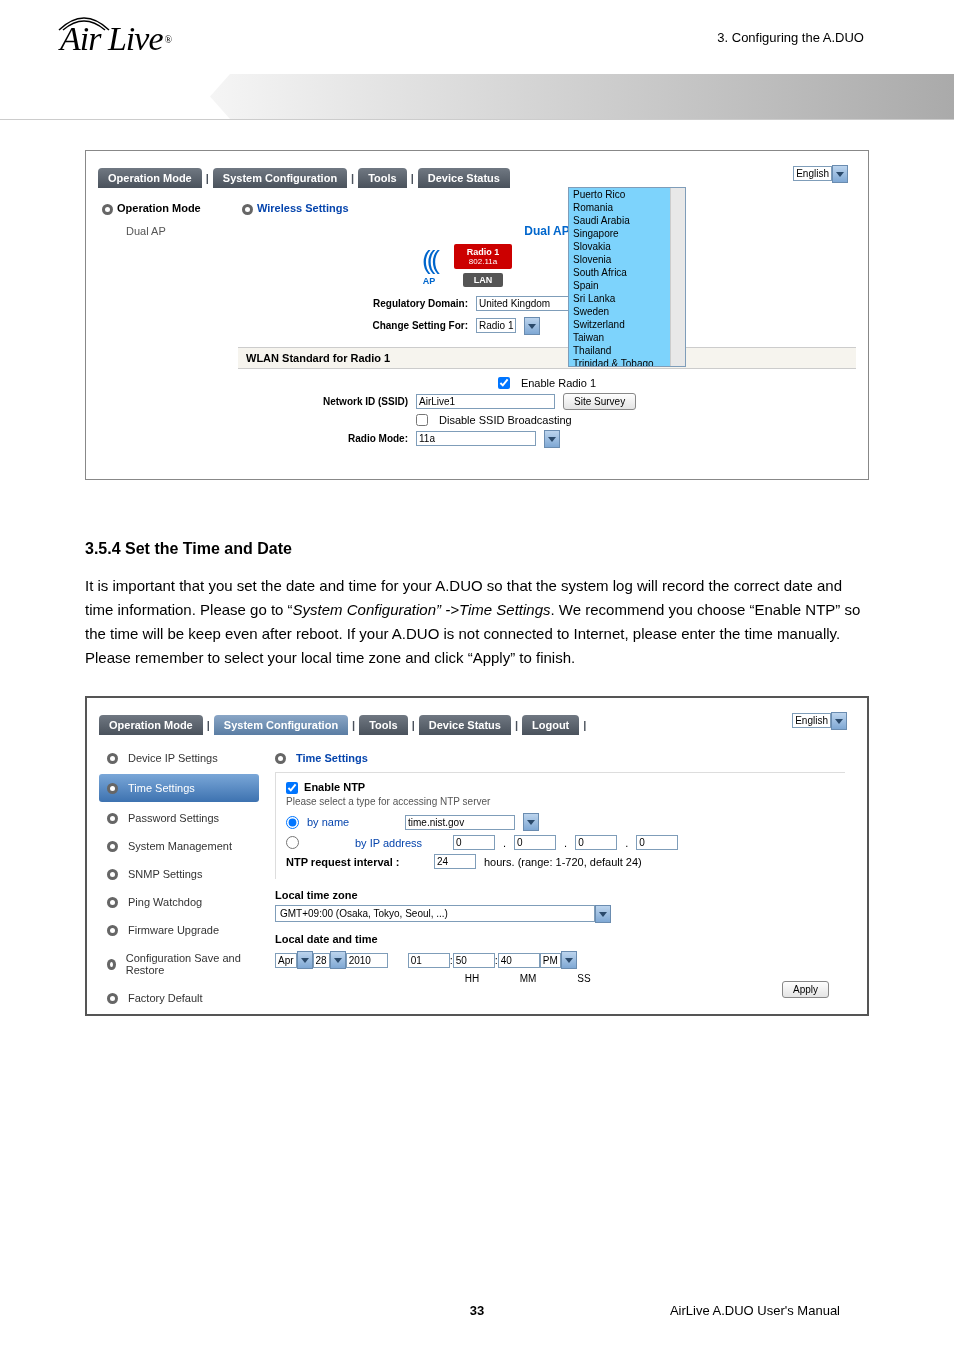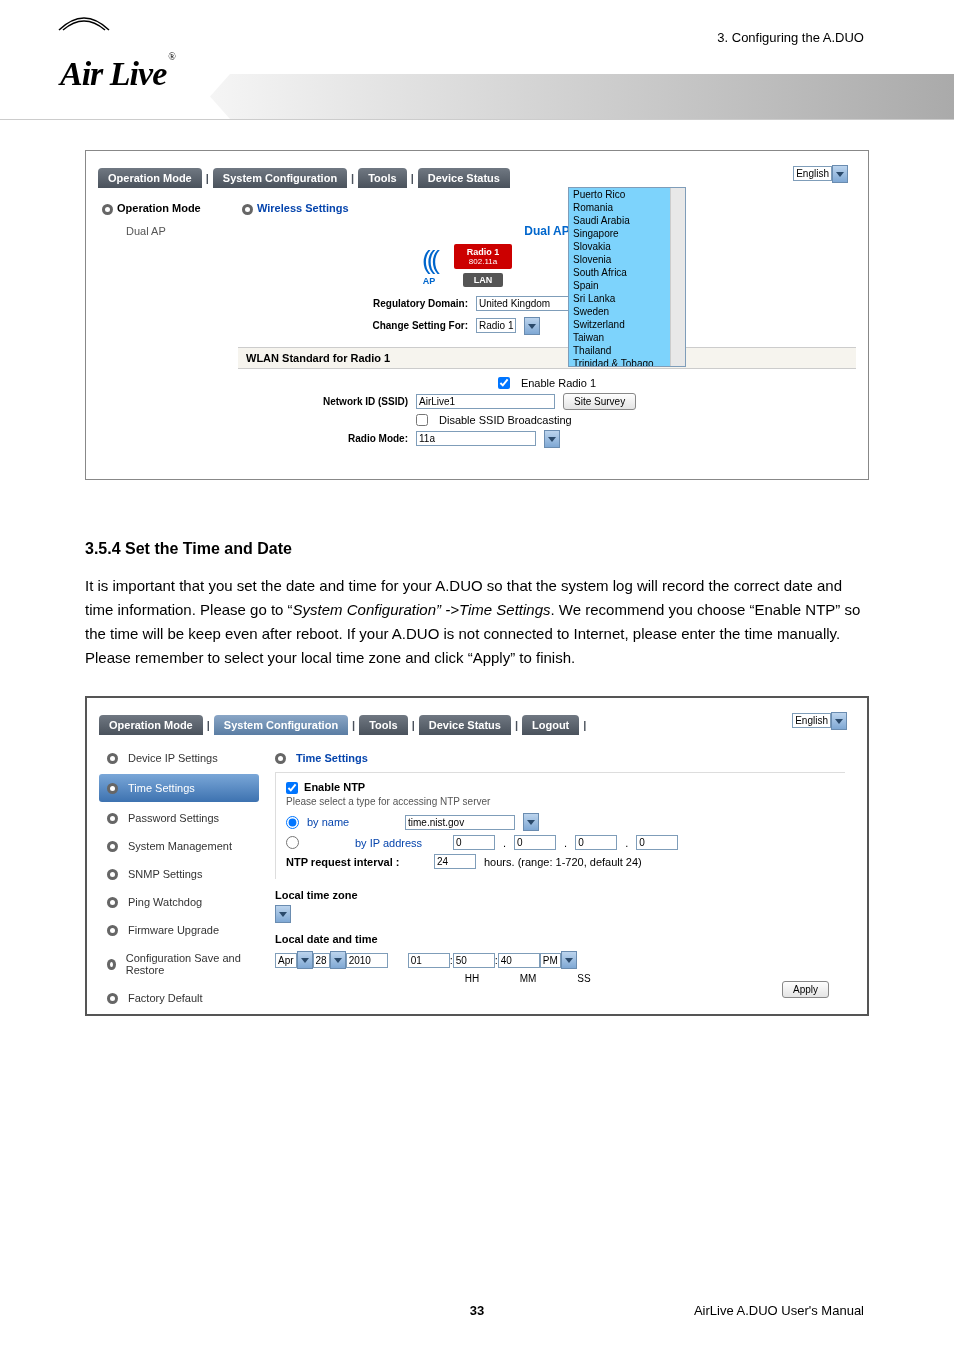--- a/index.html
+++ b/index.html
@@ -18,21 +18,21 @@
   .logo {
     position: absolute;
     left: 60px;
     top: 20px;
     font-family: serif;
     display: flex;
     align-items: center;
     gap: 2px;
   }
   .logo-arc { position: absolute; top: -8px; left: -3px; }
-  .logo-text { font-size: 34px; font-weight: bold; font-style: italic; letter-spacing: -1px; margin-top: 35px;}
+  .logo-text { font-size: 34px; font-weight: normal; font-style: italic; letter-spacing: -1px;}
   .logo-reg { font-size: 10px; vertical-align: super; }
   .header-right {
     position: absolute;
     right: 90px;
     top: 30px;
     font-size: 13px;
   }
   .header-gradient {
     position: absolute;
     bottom: 0;
@@ -132,21 +132,21 @@
   .grp-title { font-weight:bold; font-size:11px; margin:10px 0 4px;}
   .tz-input { border:1px solid #7f9db9; padding:2px 4px; font-size:10px; width:320px; display:inline-block;}
   .shortin { width:42px; border:1px solid #7f9db9; padding:1px 2px; font-size:10px; text-align:left;}
   .tinylbl { font-size:10px; text-align:center; width:42px; display:inline-block;}
   .apply { position:absolute; right:26px; bottom:14px;}
 
   
   .footer {
     position: absolute; bottom: 32px; left:0; right:0;
     display:flex; justify-content:space-between;
-    padding: 0 90px; font-size:13px;
+    padding: 0 114px; font-size:13px;
   }
   .footer .pg { position:absolute; left:50%; transform:translateX(-50%); font-weight:bold;}
 </style>
 </head>
 <body>
 
 <div class="header">
   <div class="logo">
     <svg class="logo-arc" width="54" height="20">
         <path d="M2 18 Q 27 -6 52 18" stroke="#000" stroke-width="1.5" fill="none"></path>
@@ -359,21 +359,21 @@
             <input class="shortin" value="0" style="">
           </div>
           <div class="formrow">
             <span style="font-weight:bold; width:140px;">NTP request interval :</span>
             <input class="shortin" value="24" style="">
             <span>hours. (range: 1-720, default 24)</span>
           </div>
         </div>
 
         <div class="grp-title">Local time zone</div>
-        <span class="arrowbtn"></span>
+        <span class="tz-input"><span>GMT+09:00 (Osaka, Tokyo, Seoul, ...)</span></span><span class="arrowbtn"></span>
 
         <div class="grp-title">Local date and time</div>
         <div class="formrow" style="gap:0;">
           <span class="selbox">
               <span>Apr</span>
             </span><span class="arrowbtn"></span>
           <span class="selbox">
               <span>28</span>
             </span><span class="arrowbtn"></span>
           <input class="shortin" value="2010" style="">

